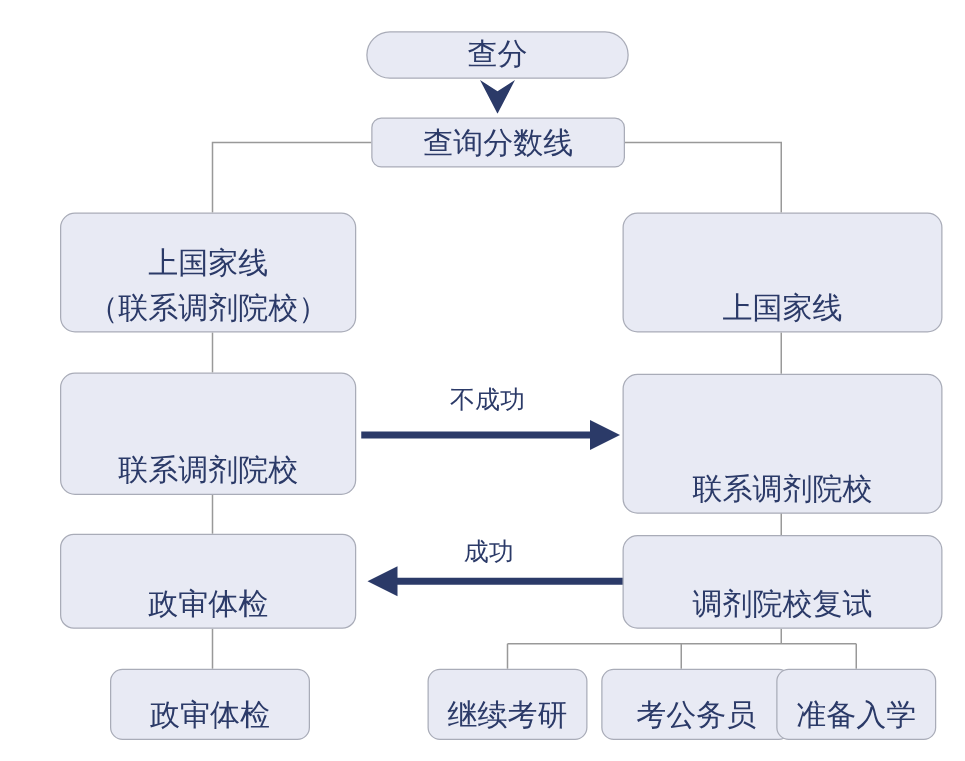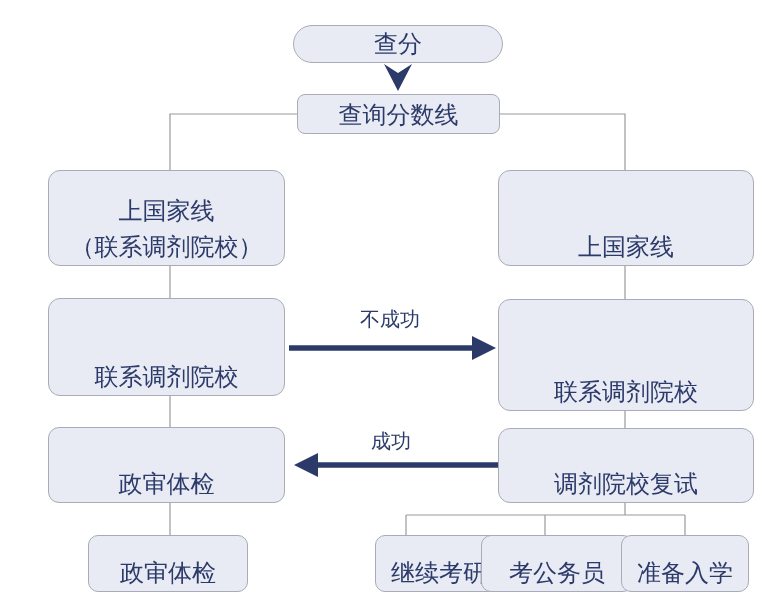--- a/index.html
+++ b/index.html
@@ -47,21 +47,21 @@
   
   .n-check-score   { left: 293px; top: 25px;  width: 210px; height: 38px; }
   .n-query-cutoff  { left: 297px; top: 94px;  width: 203px; height: 40px; }
   .n-left1         { left: 48px;  top: 170px; width: 237px; height: 96px; }
   .n-right1        { left: 498px; top: 170px; width: 256px; height: 96px; }
   .n-left2         { left: 48px;  top: 298px; width: 237px; height: 98px; }
   .n-right2        { left: 498px; top: 299px; width: 256px; height: 112px; }
   .n-left3         { left: 48px;  top: 427px; width: 237px; height: 76px; border-radius: 11px; }
   .n-right3        { left: 498px; top: 428px; width: 256px; height: 75px; }
   .n-enroll        { left: 88px;  top: 535px; width: 160px; height: 57px; }
-  .n-continue      { left: 342px; top: 535px; width: 128px; height: 57px; margin-left: 33px; }
+  .n-continue      { left: 342px; top: 535px; width: 128px; height: 57px; }
   .n-civil         { left: 481px; top: 535px; width: 152px; height: 57px; }
   .n-job           { left: 621px; top: 535px; width: 128px; height: 57px; }
   .lbl-unsuccess   { left: 328px; top: 306px; width: 124px; }
   .lbl-success     { left: 341px; top: 428px; width: 100px; }
 </style>
 </head>
 <body>
 
 <div class="canvas">
 

